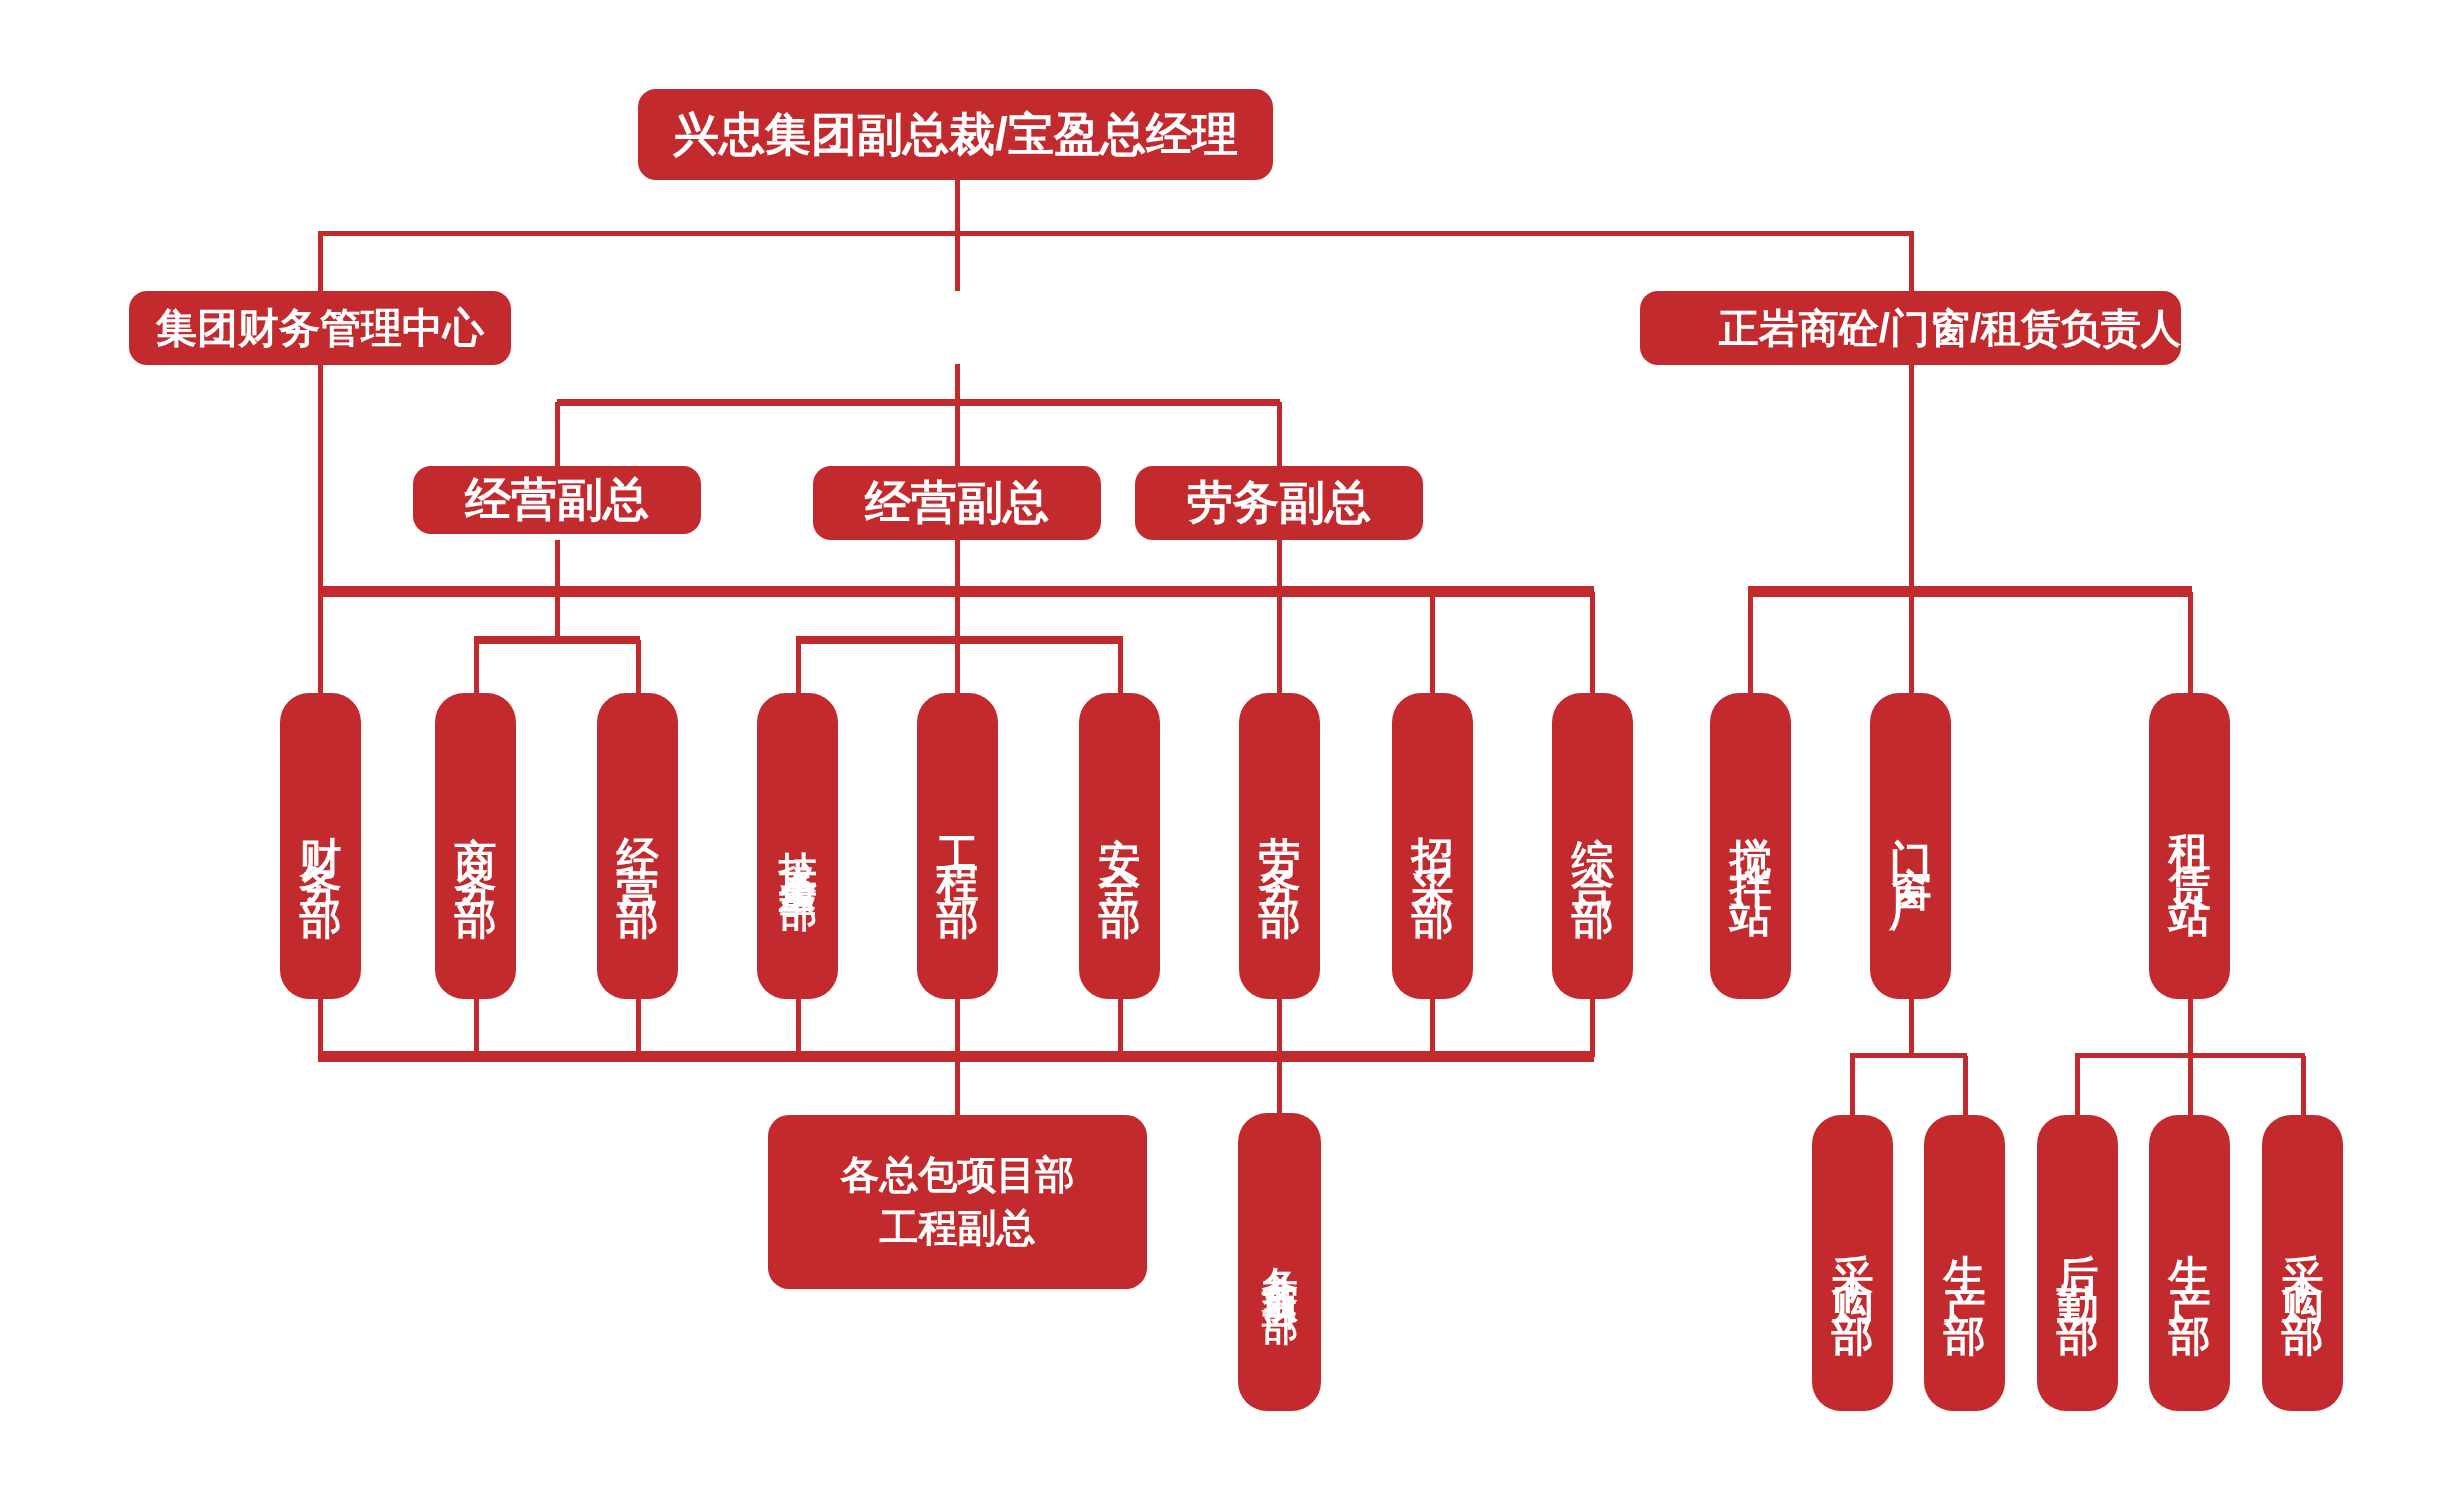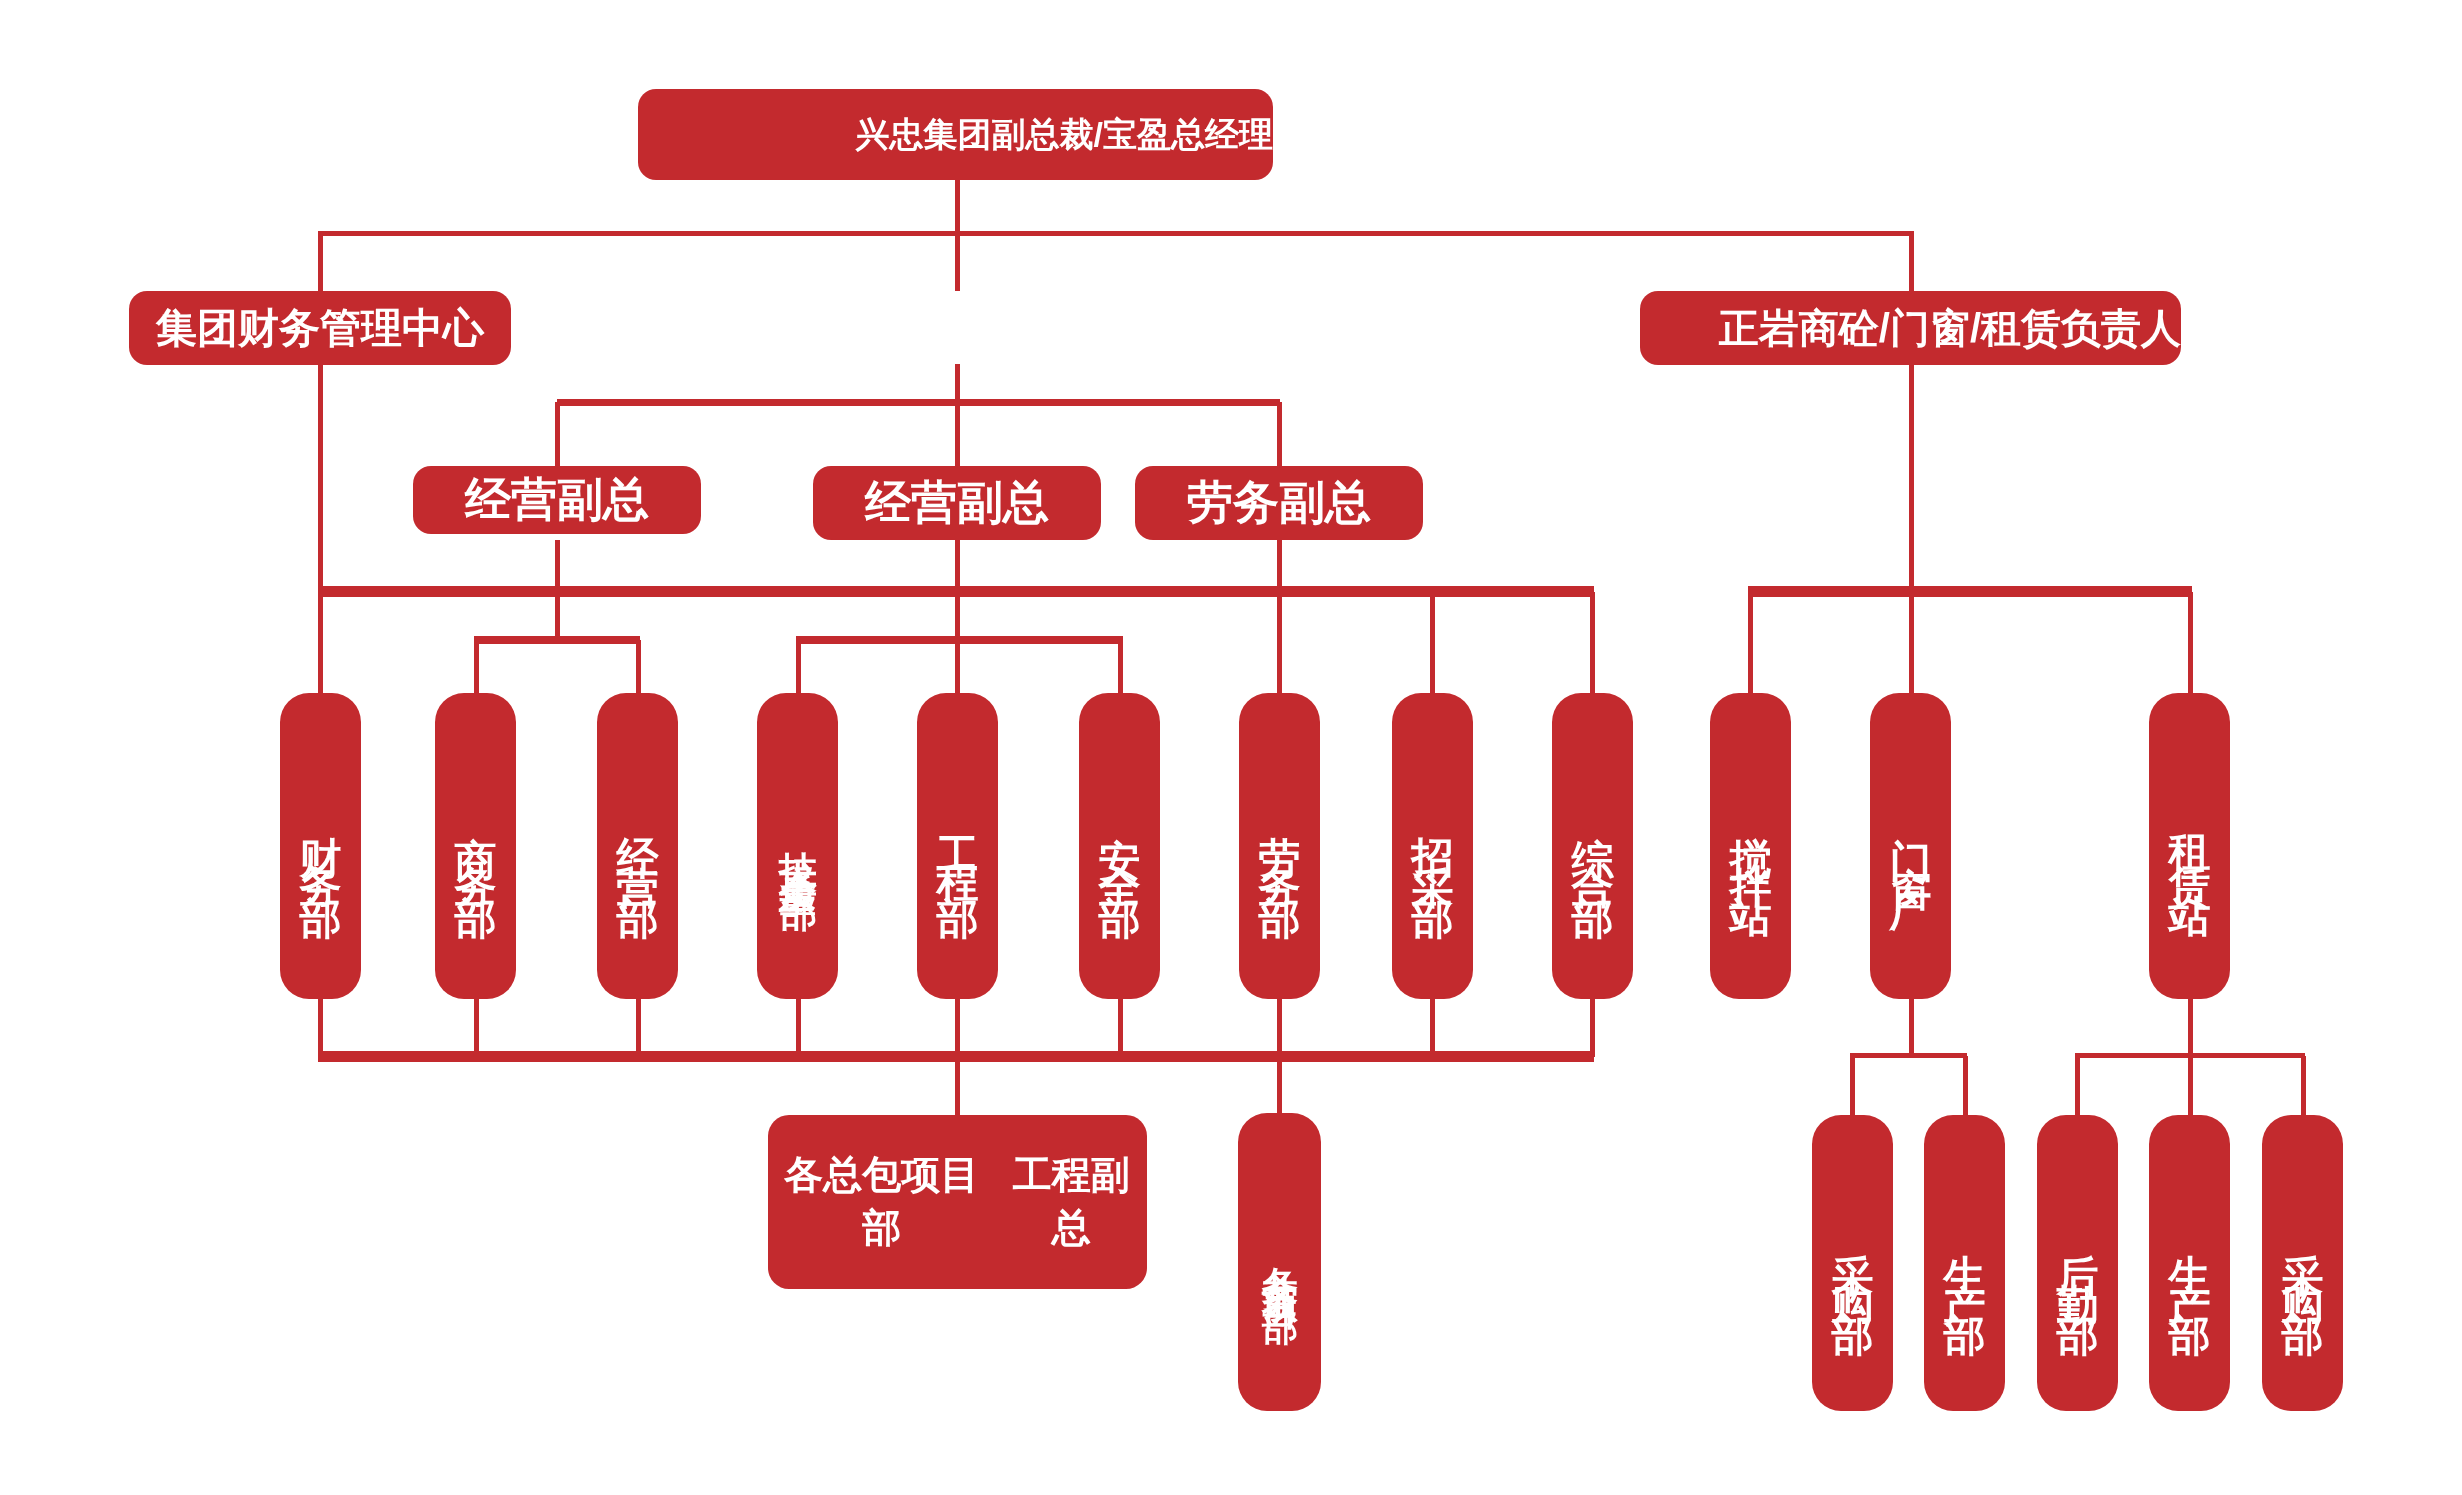--- a/index.html
+++ b/index.html
@@ -15,33 +15,33 @@
     background:#C32A2E;
     color:#ffffff;
     display:flex;
     align-items:center;
     justify-content:center;
     font-weight:700;
     text-align:center;
     box-sizing:border-box;
   }
   .hbox{border-radius:18px;}
-  .bigbox{border-radius:21px;line-height:1.35;}
+  .bigbox{border-radius:21px;flex-direction:column;line-height:1.35;}
   .vbox{border-radius:29px;}
   .vlabel{
     writing-mode:vertical-rl;
     text-orientation:upright;
     font-size:42px;
     letter-spacing:29px;
     font-weight:700;
   }
   .vlabel.tight{font-size:38px;letter-spacing:10px;}
   .vlabel.tight6{font-size:36px;letter-spacing:8px;}
   .line{position:absolute;background:#C32A2E;}
-  .f96{font-size:34px;justify-content:flex-end;}
+  .f96{font-size:46px;}
   .f90{font-size:46px;}
   .f82{font-size:41px;}
   .f80{font-size:40px;justify-content:flex-end;}
   .f78{font-size:39px;}
 </style>
 </head>
 <body>
 
 <div id="canvas">
 

